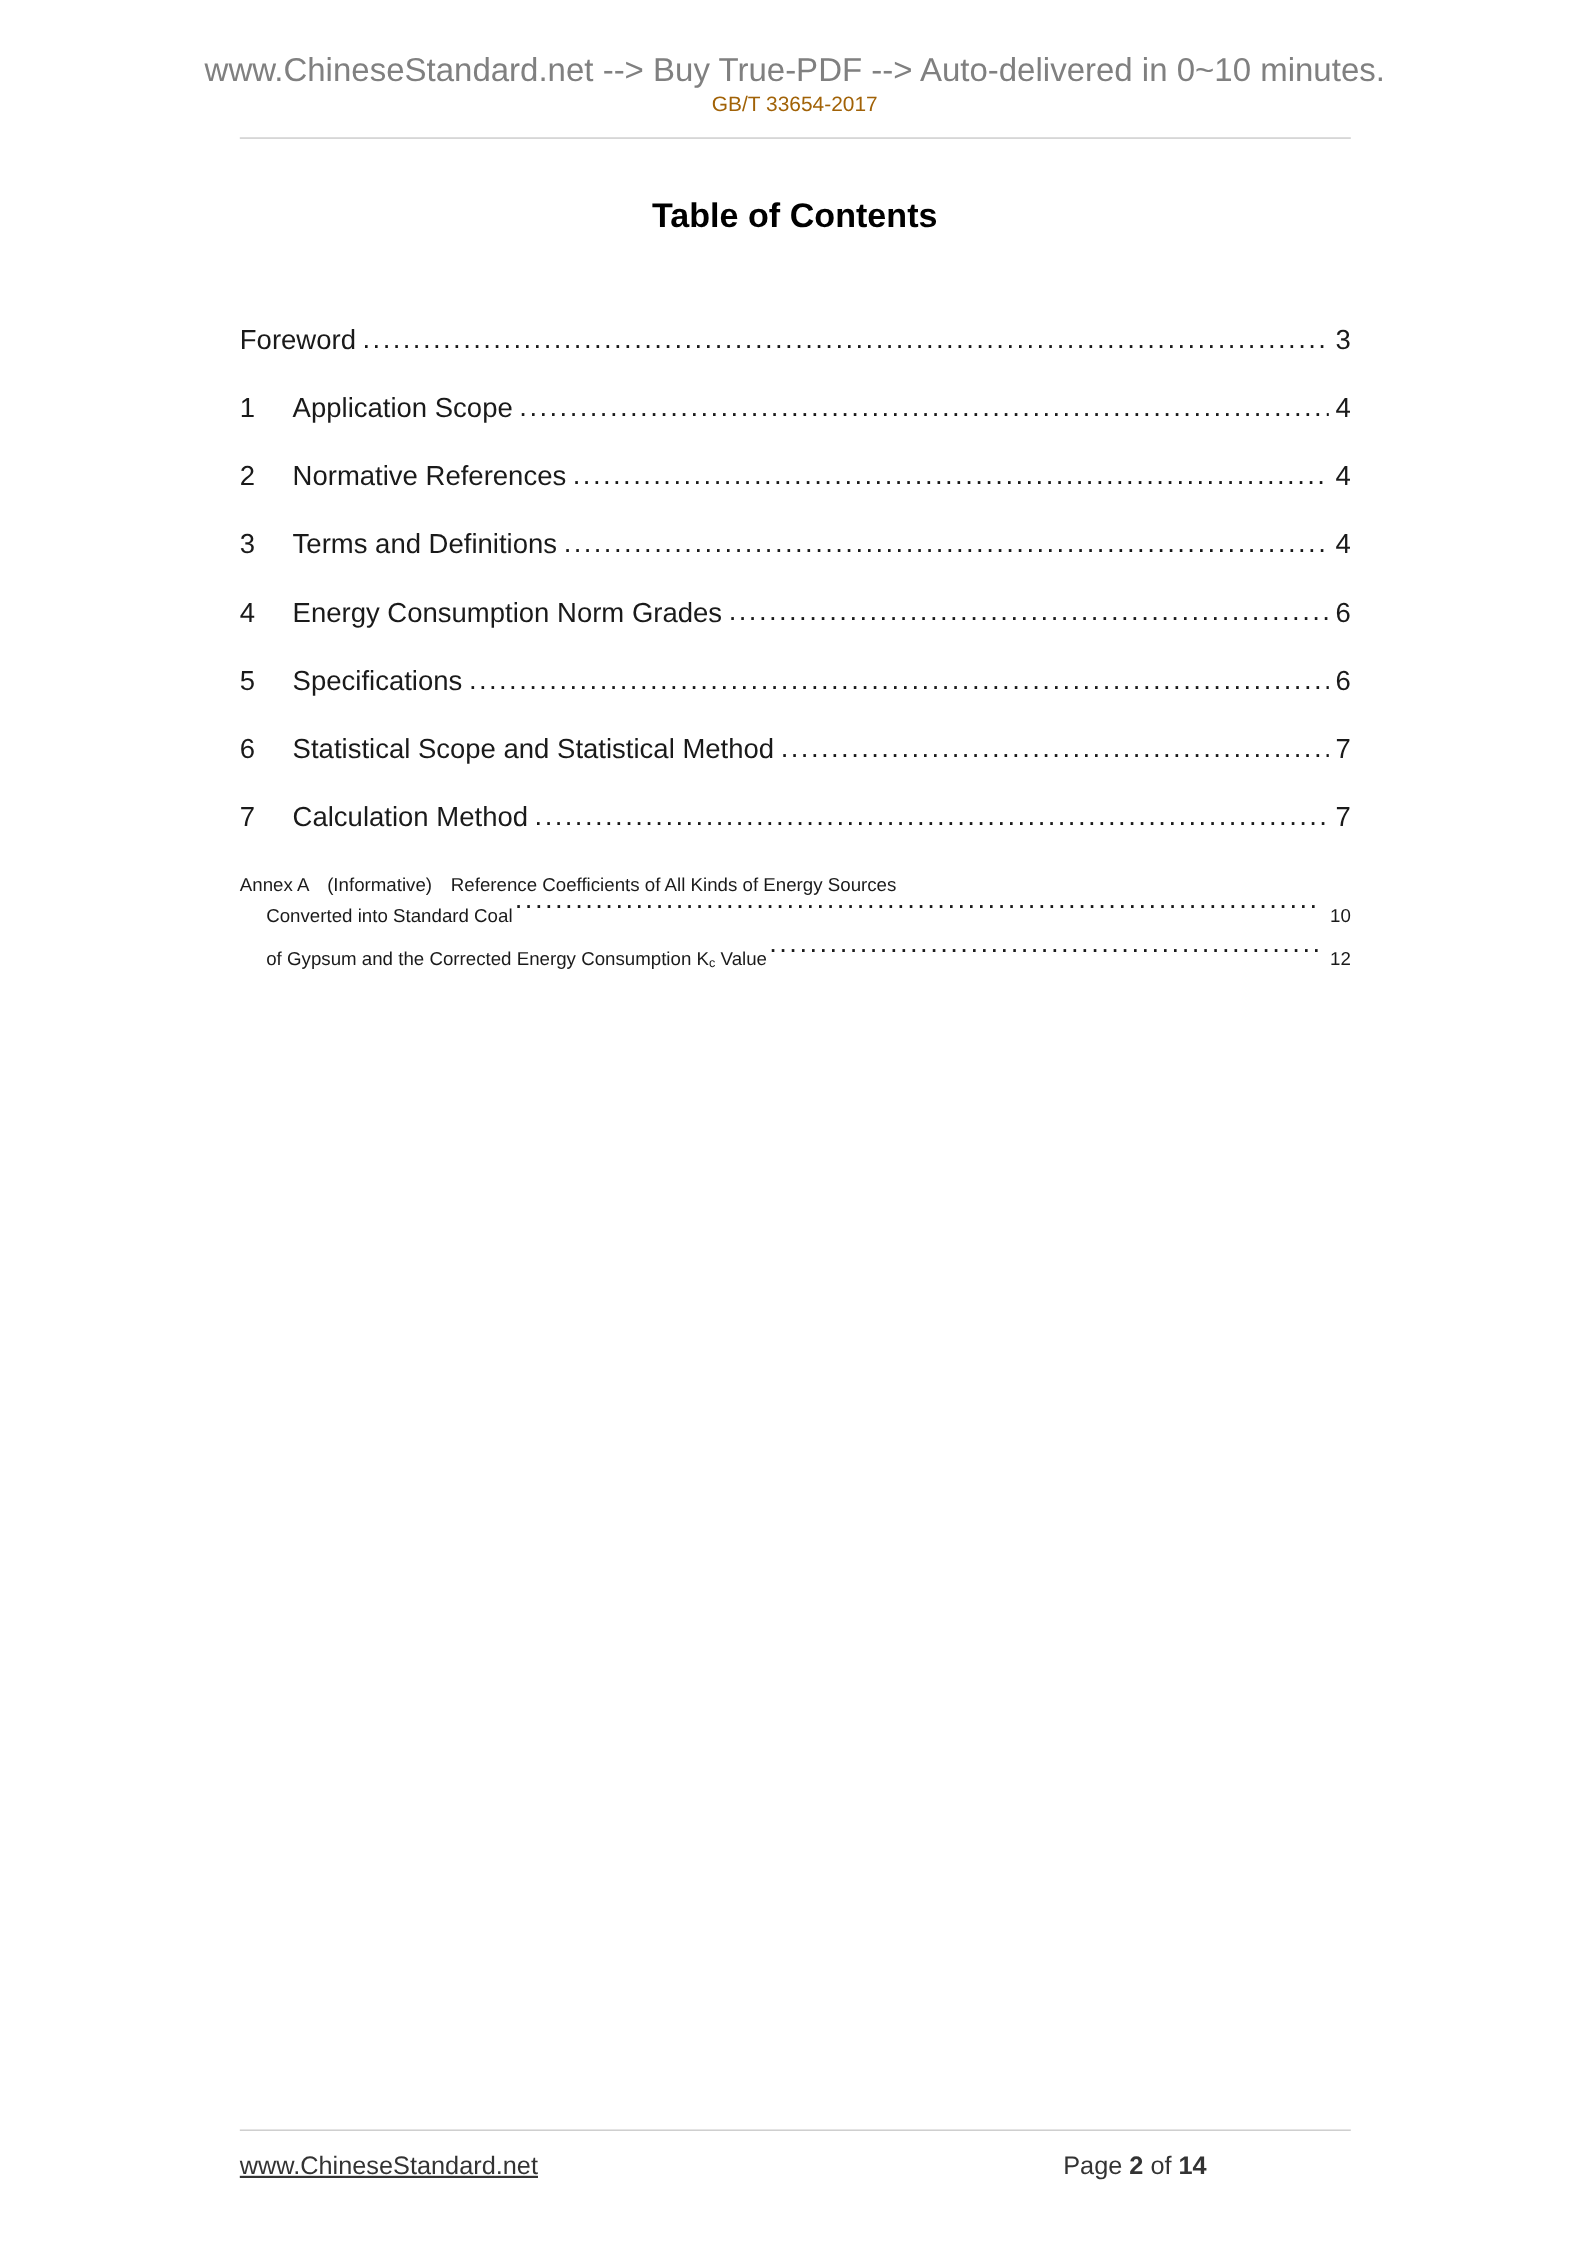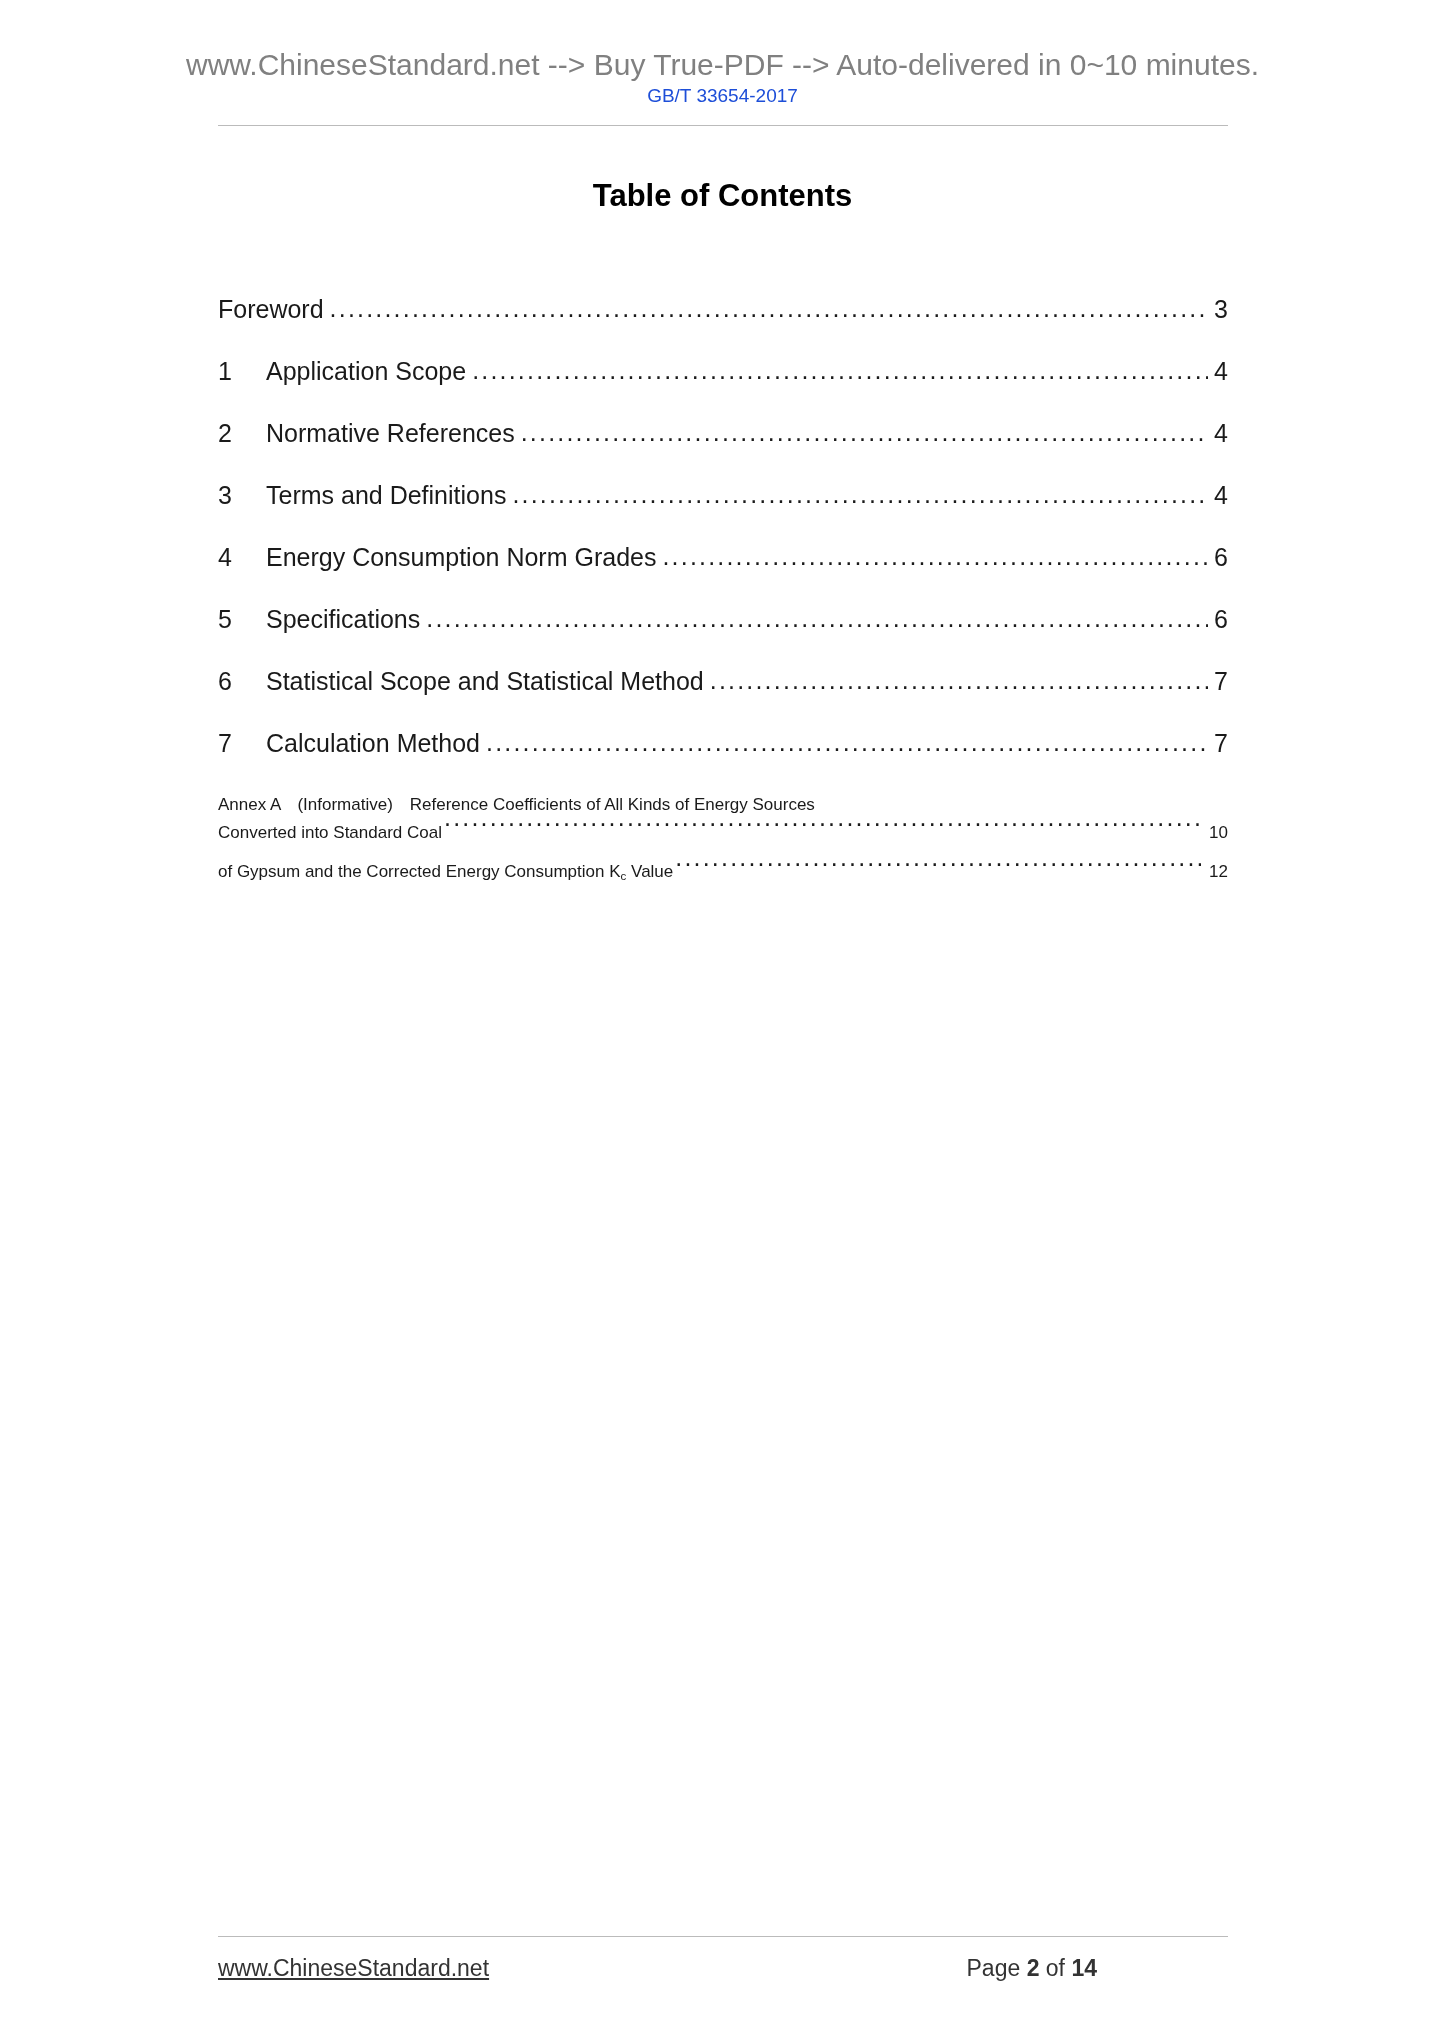--- a/index.html
+++ b/index.html
@@ -31,21 +31,21 @@
     letter-spacing: 0px;
     white-space: nowrap;
   }
   .doc-code {
     position: absolute;
     top: 85px;
     left: 0;
     width: 1445px;
     text-align: center;
     font-size: 19px;
-    color: #1d4ed8;
+    color: #a16207;
   }
   .header-rule {
     position: absolute;
     top: 125px;
     left: 218px;
     width: 1010px;
     height: 1px;
     background: #bbbbbb;
   }
   .title {
@@ -111,20 +111,21 @@
   .toc-block .line1 {
     display: block;
   }
   .toc-block .line2 {
     display: flex;
     align-items: baseline;
     white-space: nowrap;
   }
   .toc-block .line2 .txt {
     flex: 0 0 auto;
+    margin-left: 24px;
   }
   .toc-block .line2 .dots {
     flex: 1 1 auto;
     overflow: hidden;
     height: 1.1em;
     position: relative;
     margin: 0 2px;
   }
   .toc-block .line2 .dots::after {
     content: "........................................................................................................................................................";

